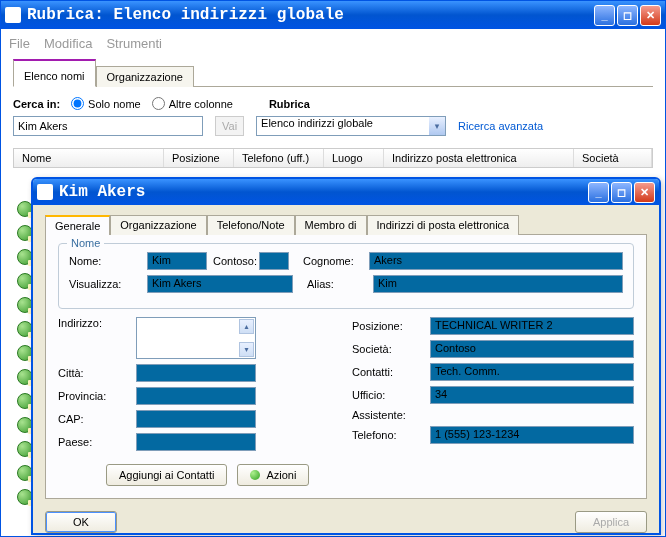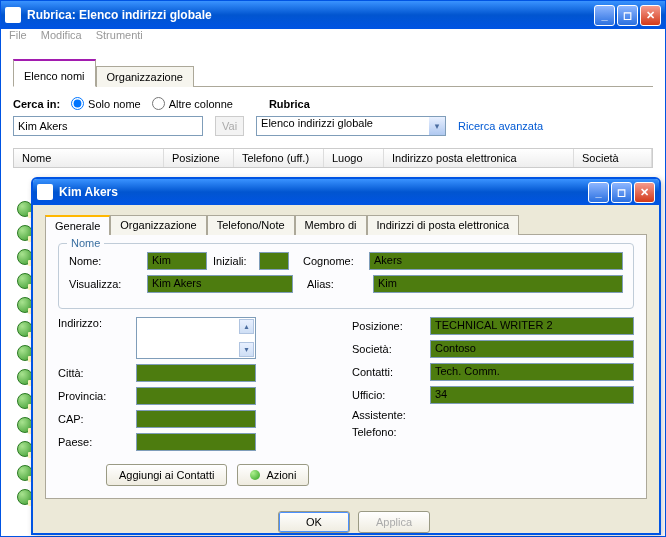--- a/index.html
+++ b/index.html
@@ -2,28 +2,28 @@
 <html><head>
 <meta charset="utf-8">
 <style>
   * { box-sizing: border-box; margin: 0; padding: 0; }
   body { font-family: Tahoma, Verdana, sans-serif; font-size: 11px; background: #fff; width: 666px; height: 537px; overflow: hidden; }
   
   
   .main-window { width: 666px; height: 537px; border: 1px solid #0054e3; background: #fff; position: relative; }
   .titlebar { height: 28px; background: linear-gradient(to bottom, #3a93ff 0%, #0155d0 50%, #0054e3 100%); display: flex; align-items: center; padding: 0 4px; color: #fff; }
   .titlebar-icon { width: 16px; height: 16px; background: #fff; border-radius: 2px; margin-right: 6px; }
-  .titlebar-text { flex: 1; font-weight: bold; font-size: 12px; }
+  .titlebar-text { flex: 1; font-weight: bold; font-size: 16px; font-family: Liberation Mono, monospace; }
   .win-btn { width: 21px; height: 21px; margin-left: 2px; border: 1px solid #fff; border-radius: 3px; display: flex; align-items: center; justify-content: center; font-family: Arial; font-weight: bold; color: #fff; cursor: default; }
   .win-min { background: linear-gradient(#8db6ff,#2b70e0); }
   .win-max { background: linear-gradient(#8db6ff,#2b70e0); }
   .win-close { background: linear-gradient(#f59b8e,#d23a1a); }
   .win-close-main { background: linear-gradient(#f59b8e,#d23a1a); }
   
-  .menubar { height: 22px; display: flex; align-items: flex-start; padding: 0 8px; gap: 14px; color: #999; font-size: 11px; }
+  .menubar { height: 22px; display: flex; align-items: flex-end; padding: 0 8px; gap: 14px; color: #999; font-size: 13px; }
   
   .main-content { padding: 8px 12px; }
   
   
   .tabs { display: flex; align-items: flex-end; border-bottom: 1px solid #aca899; }
   .tab { padding: 4px 10px; border: 1px solid #aca899; border-bottom: none; background: #f6f5ee; margin-right: 0px; margin-bottom: -1px; position: relative; cursor: default; }
   .tab.active { background: #fff; border-bottom: 1px solid #fff; border-top: 2px solid #a21caf; padding-top: 9px; z-index: 2; }
   
   .search-row { display: flex; align-items: center; margin-top: 10px; gap: 8px; }
   .lbl { font-size: 11px; }
@@ -52,30 +52,30 @@
   .detail-tabs { display:flex; }
   .dtab { padding: 3px 9px; border: 1px solid #aca899; background: #f6f5ee; border-bottom: none; margin-right: 0px; font-size:11px; cursor:default; }
   .dtab.active { background: #fcfcfe; border-top: 2px solid #ffb700; position: relative; z-index: 2; }
   .detail-panel { border: 1px solid #aca899; background: #fcfcfe; padding: 8px 12px 12px 12px; margin-top:-1px; }
   
   .fieldset { border: 1px solid #c0ccd8; border-radius: 4px; padding: 8px 10px 10px 10px; margin-bottom: 8px; position: relative; }
   .fieldset-label { position: absolute; top: -7px; left: 8px; background: #fcfcfe; padding: 0 4px; color: #3a6fa0; font-size: 11px; }
   
   .form-row { display: flex; align-items: center; margin-bottom: 5px; gap: 6px; }
   .form-lbl { width: 72px; font-size: 11px; }
-  .ro-input { border: 1px solid #7f9db9; height: 18px; padding: 1px 4px; font-size: 11px; background: #4d7c0f; overflow:hidden; white-space:nowrap; }
+  .ro-input { border: 1px solid #7f9db9; height: 18px; padding: 1px 4px; font-size: 11px; background: #0369a1; overflow:hidden; white-space:nowrap; }
   
   .two-col { display: flex; gap: 12px; }
   .colL, .colR { flex: 1; }
   
   .btn { height: 22px; border: 1px solid #9a9a84; background: linear-gradient(#fff,#efece0); padding: 0 12px; font-size: 11px; border-radius: 3px; cursor: default; display:inline-flex; align-items:center; gap:6px; }
   .btn-row { display: flex; gap: 10px; margin-top: 8px; padding-left: 48px; }
   .green-dot { width:10px; height:10px; border-radius:50%; background: radial-gradient(circle at 30% 30%, #aef08f, #2fa020); display:inline-block; }
   
-  .dialog-btns { display:flex; justify-content:center; gap:8px; padding: 6px 12px 0 28px; }
+  .dialog-btns { display:flex; justify-content:space-between; gap:8px; padding: 6px 12px 0 12px; }
   .btn-primary { box-shadow: 0 0 0 1px #4a90ff inset; }
   .btn-disabled { color:#aaa; }
   
   .textarea-box { border: 1px solid #7f9db9; width: 120px; height: 42px; background:#fff; position:relative; }
   .scroll-btn { position:absolute; right:1px; width:15px; height:15px; background:linear-gradient(#e8f0ff,#cfdff5); border:1px solid #b0c4e0; font-size:8px; display:flex; align-items:center; justify-content:center; color:#4b6da0;}
 </style>
 </head>
 <body>
 
 <div class="main-window">
@@ -167,21 +167,21 @@
         <div class="dtab">Indirizzi di posta elettronica</div>
       </div>
 
       <div class="detail-panel">
 
         <div class="fieldset">
           <div class="fieldset-label">Nome</div>
           <div class="form-row">
             <span class="form-lbl">Nome:</span>
             <div class="ro-input" style="width:60px">Kim</div>
-            <span class="form-lbl" style="width:40px">Iniziali:</span>
+            <span class="form-lbl" style="width:40px">Contoso:</span>
             <div class="ro-input" style="width:30px"></div>
             <span class="form-lbl" style="width:60px;margin-left:8px">Cognome:</span>
             <div class="ro-input" style="flex:1">Akers</div>
           </div>
           <div class="form-row">
             <span class="form-lbl">Visualizza:</span>
             <div class="ro-input" style="width:146px">Kim Akers</div>
             <span class="form-lbl" style="width:60px;margin-left:8px">Alias:</span>
             <div class="ro-input" style="flex:1">Kim</div>
           </div>
@@ -228,20 +228,21 @@
             </div>
             <div class="form-row">
               <span class="form-lbl">Ufficio:</span>
               <div class="ro-input" style="flex:1">34</div>
             </div>
             <div class="form-row">
               <span class="form-lbl">Assistente:</span>
             </div>
             <div class="form-row">
               <span class="form-lbl">Telefono:</span>
+              <div class="ro-input" style="flex:1">1 (555) 123-1234</div>
             </div>
           </div>
         </div>
 
         <div class="btn-row">
           <button class="btn">
               <span>Aggiungi ai Contatti</span>
             </button>
           <button class="btn">
               <span class="green-dot"></span>

